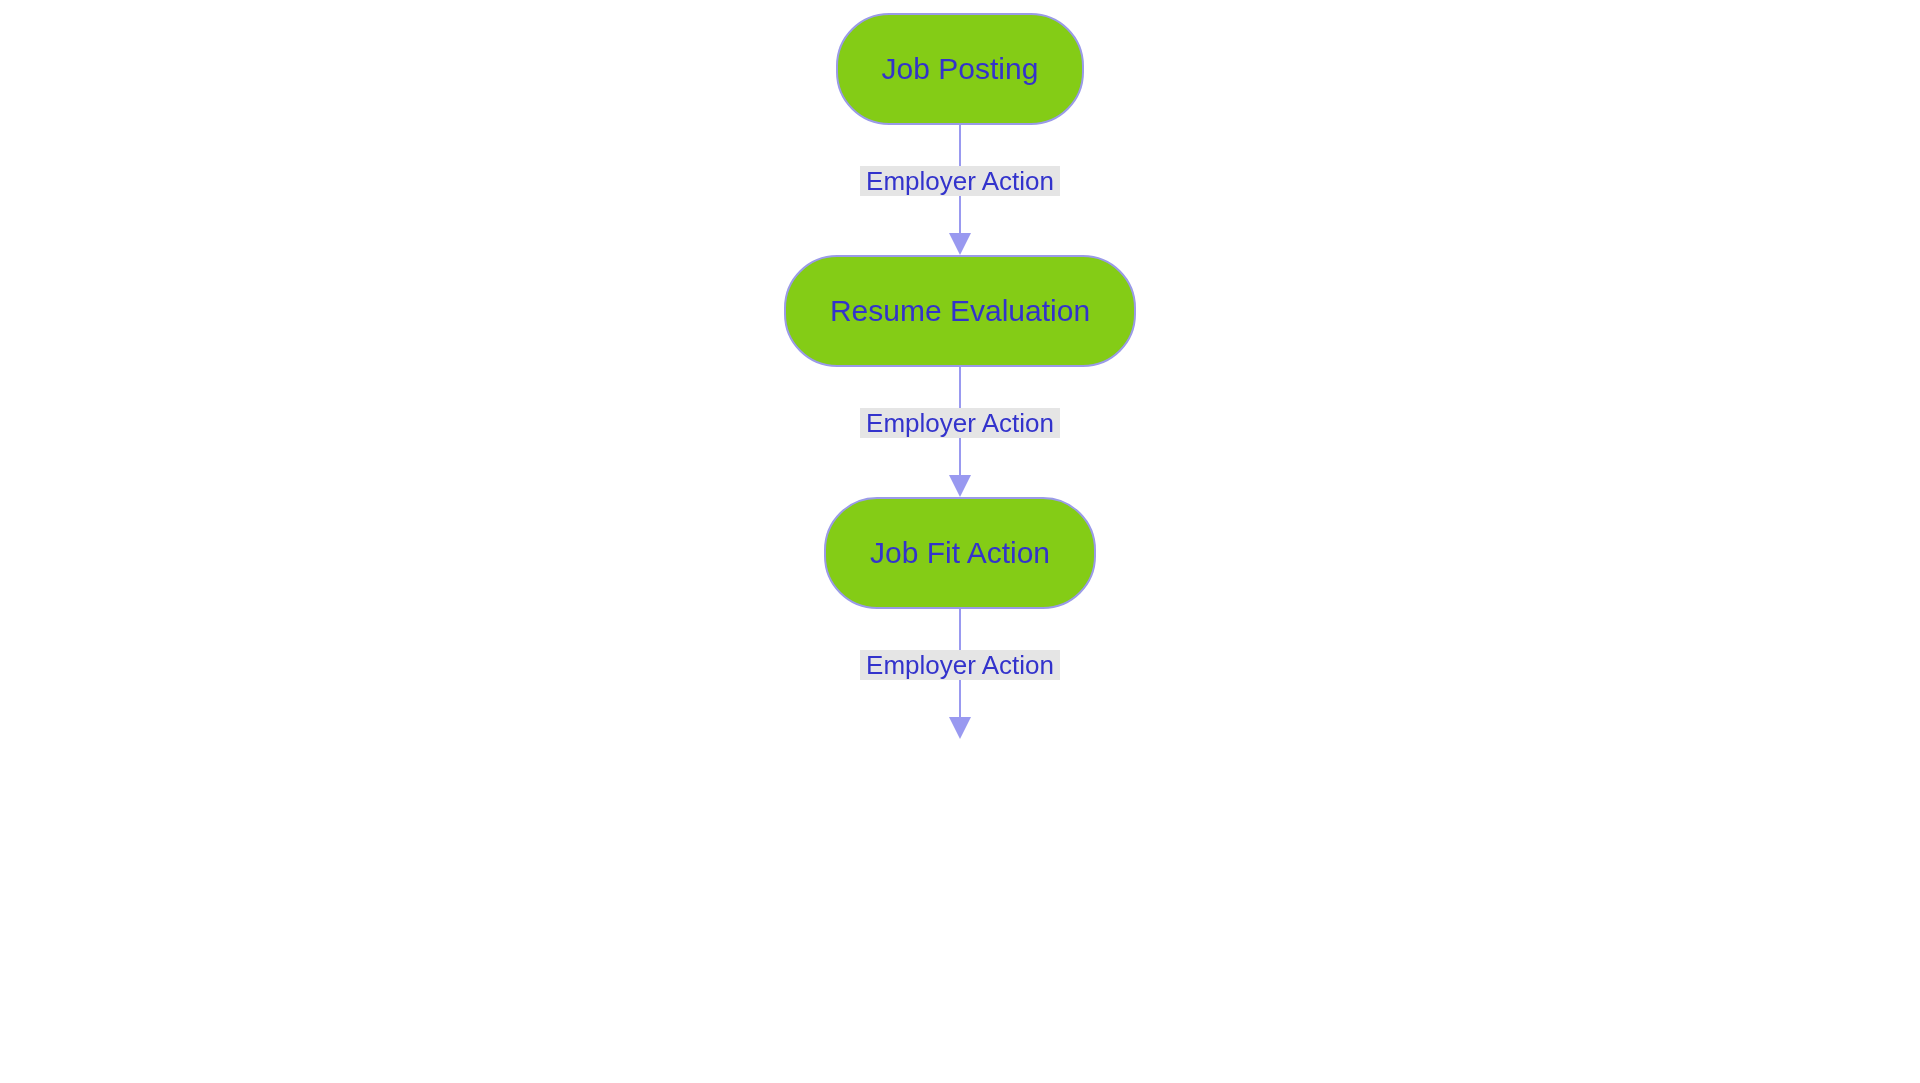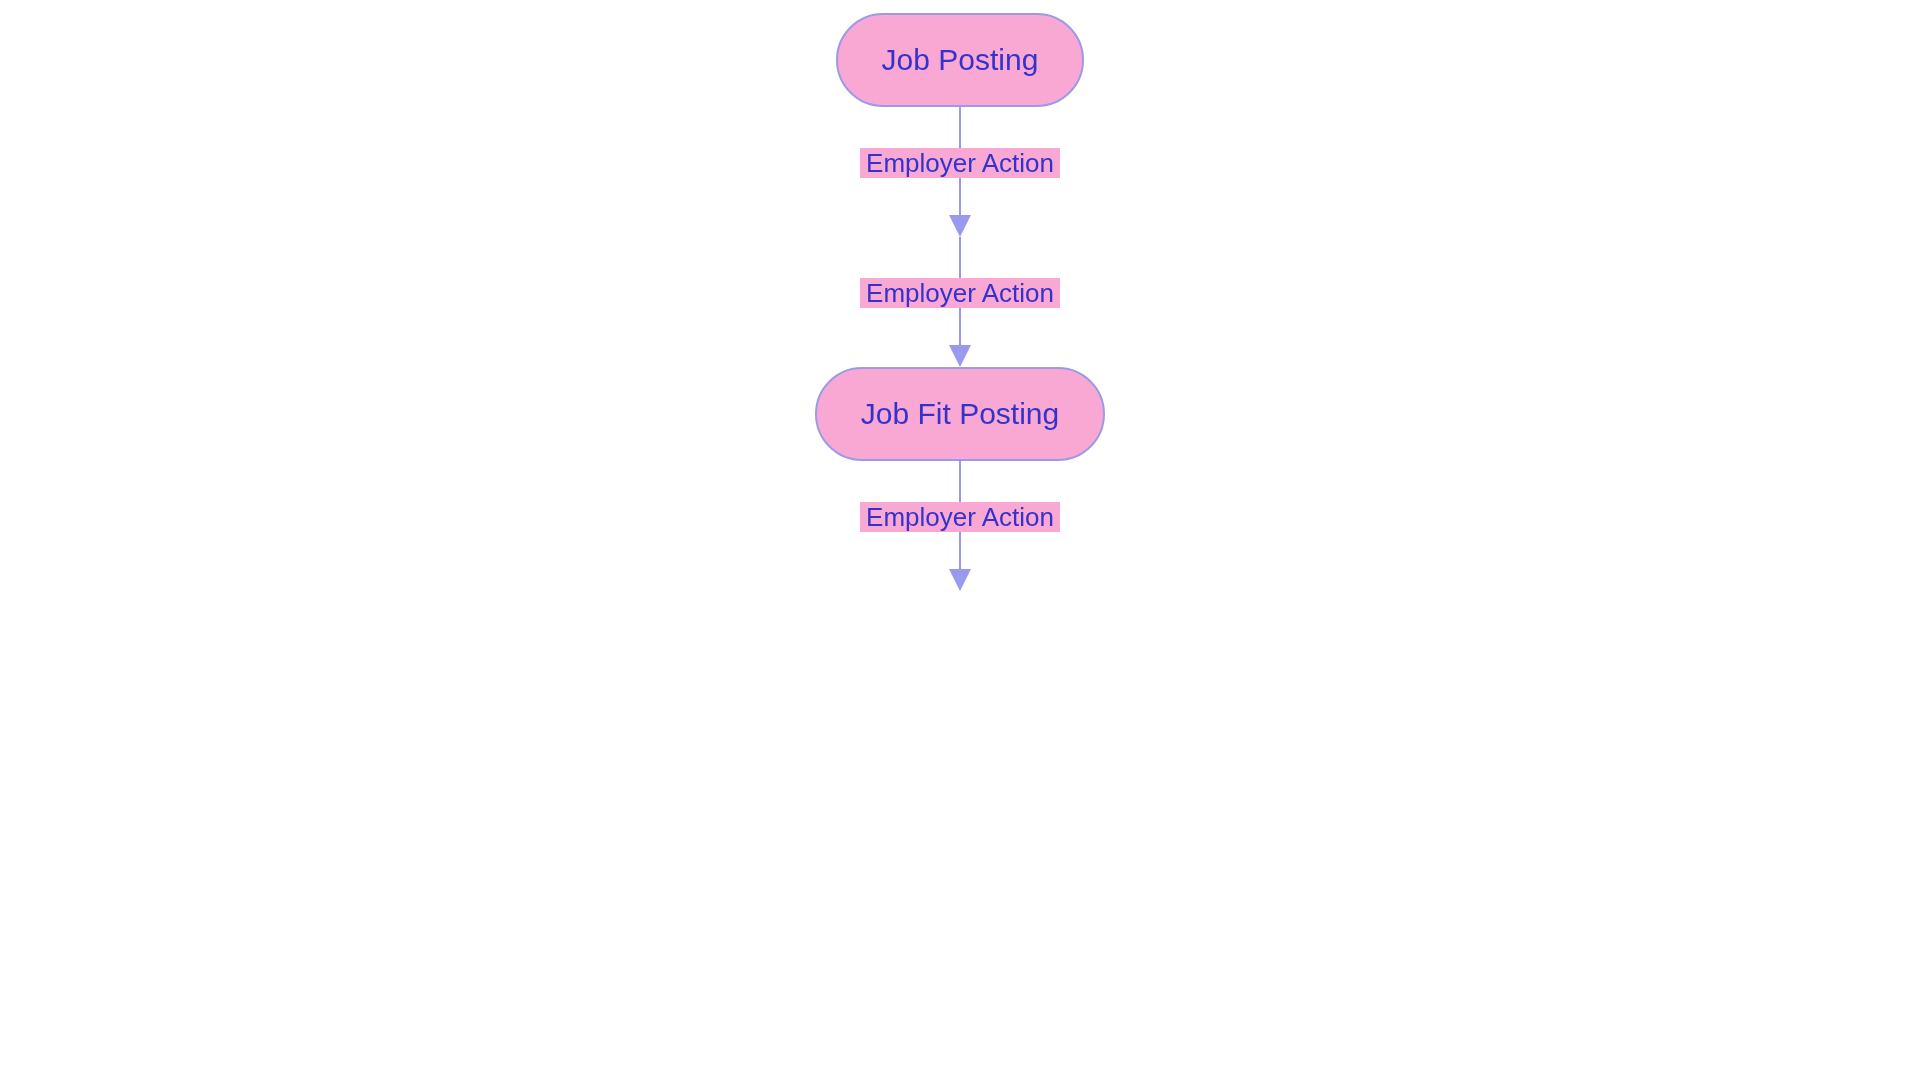--- a/index.html
+++ b/index.html
@@ -31,23 +31,23 @@
     align-items: center;
     justify-content: flex-start;
     padding-top: 13px;
   }
 
   
   .node {
     display: flex;
     align-items: center;
     justify-content: center;
-    height: 94px;
+    height: 112px;
     border-radius: 53px;
-    background: #f9a8d4;
+    background: #84cc16;
     border: 2px solid #9a9ae8;
     padding: 0 44px;
     flex: 0 0 auto;
   }
   .node-label {
     color: #3333cc;
     font-size: 30px;
     line-height: 1;
     white-space: nowrap;
     font-family: "Liberation Sans", sans-serif;
@@ -83,21 +83,21 @@
     border-right: 11px solid transparent;
     border-top: 22px solid #9999f0;
   }
   .edge-label {
     position: relative;
     z-index: 2;
     color: #3333cc;
     font-size: 26px;
     line-height: 1;
     white-space: nowrap;
-    background: #f9a8d4;
+    background: #e5e5e5;
     padding: 2px 6px;
     transform: translateY(-9px);
     font-family: "Liberation Sans", sans-serif;
   }
 </style>
 </head>
 <body>
 
 <div id="flowchart-canvas">
   <div class="flow-column">
@@ -107,29 +107,32 @@
     </div>
 
     <div class="edge">
       <div class="edge-line"></div>
       <div class="edge-arrow"></div>
       <span class="edge-label">Employer Action</span>
     </div>
 
 
 
+    <div class="node">
+      <span class="node-label">Resume Evaluation</span>
+    </div>
 
     <div class="edge">
       <div class="edge-line"></div>
       <div class="edge-arrow"></div>
       <span class="edge-label">Employer Action</span>
     </div>
 
     <div class="node">
-      <span class="node-label">Job Fit Posting</span>
+      <span class="node-label">Job Fit Action</span>
     </div>
 
     <div class="edge">
       <div class="edge-line"></div>
       <div class="edge-arrow"></div>
       <span class="edge-label">Employer Action</span>
     </div>
 
 
   </div>

